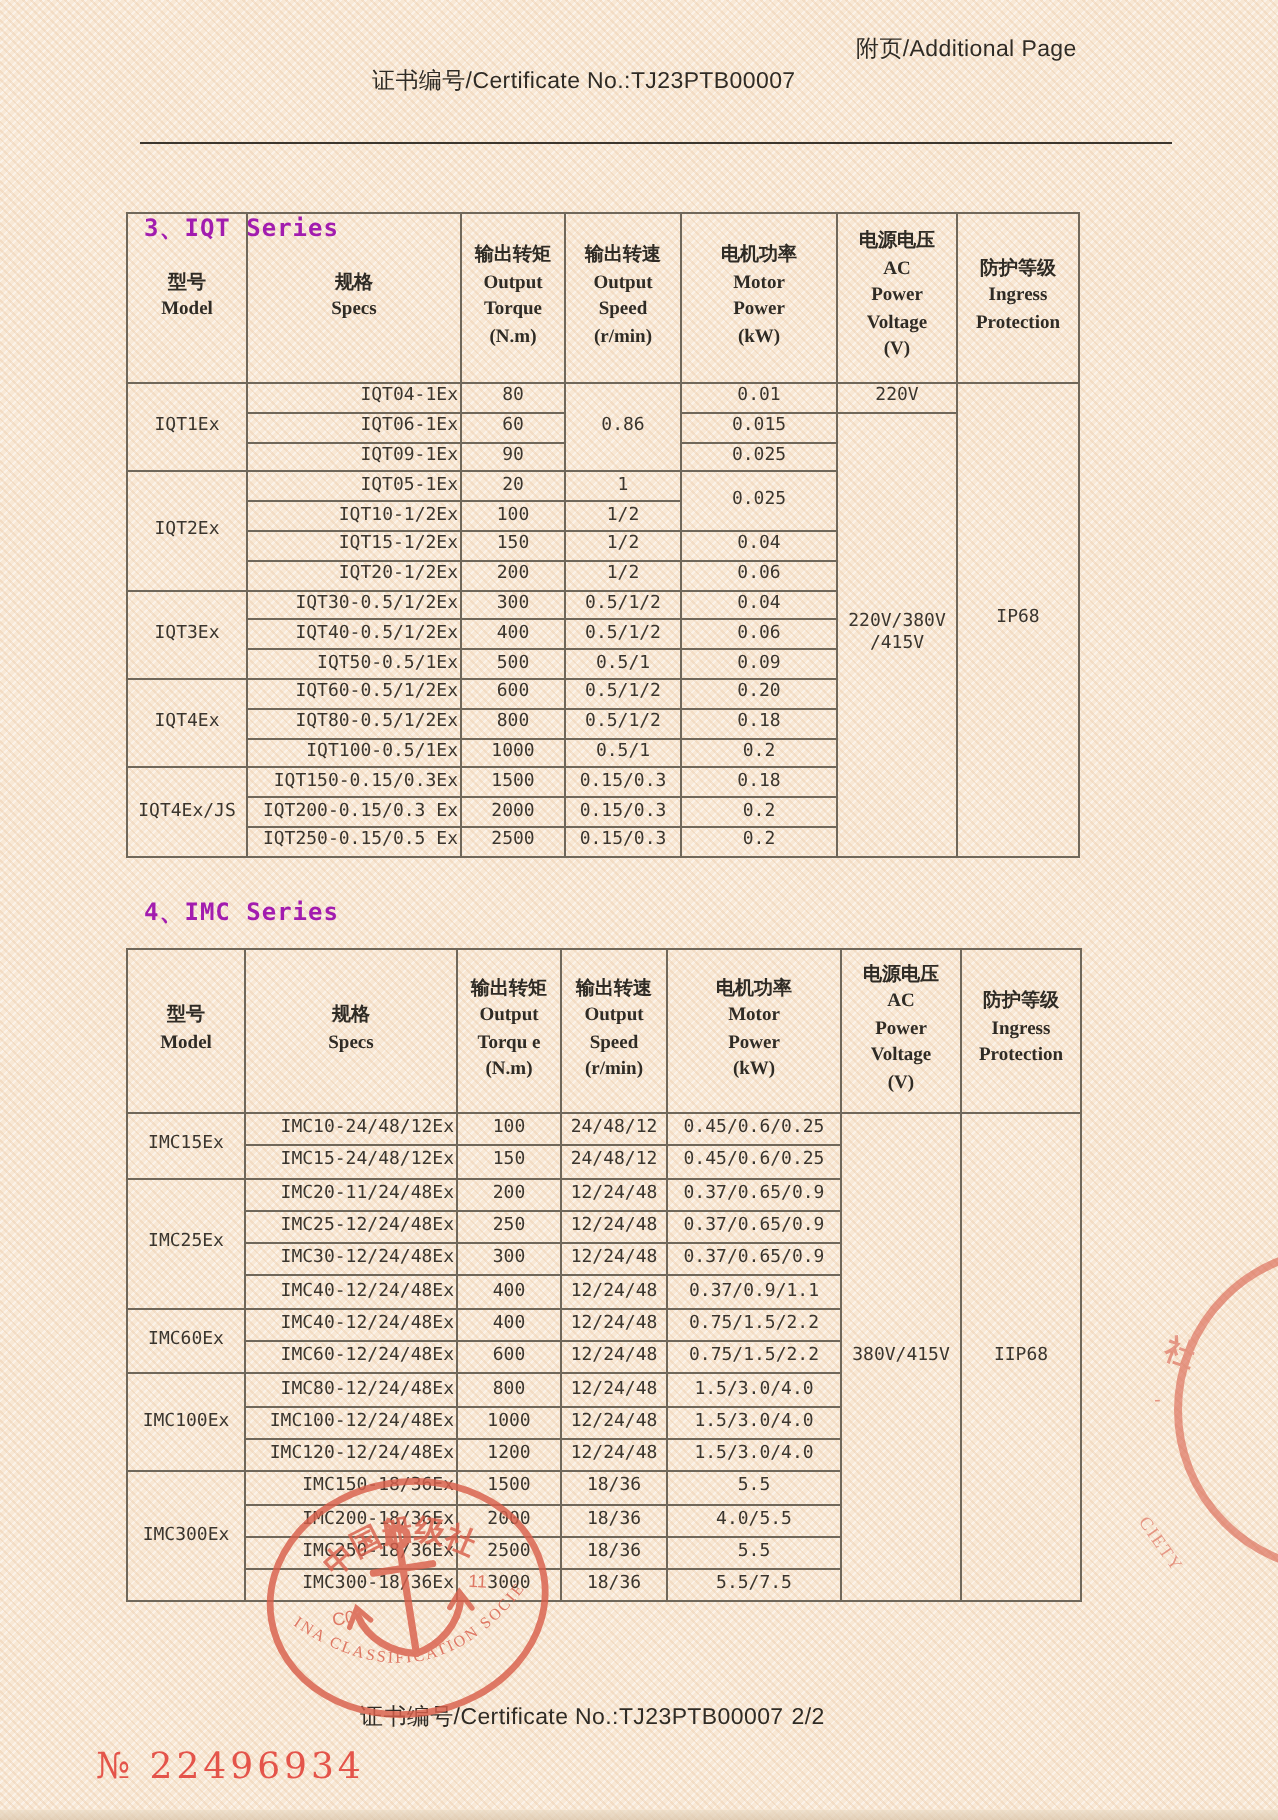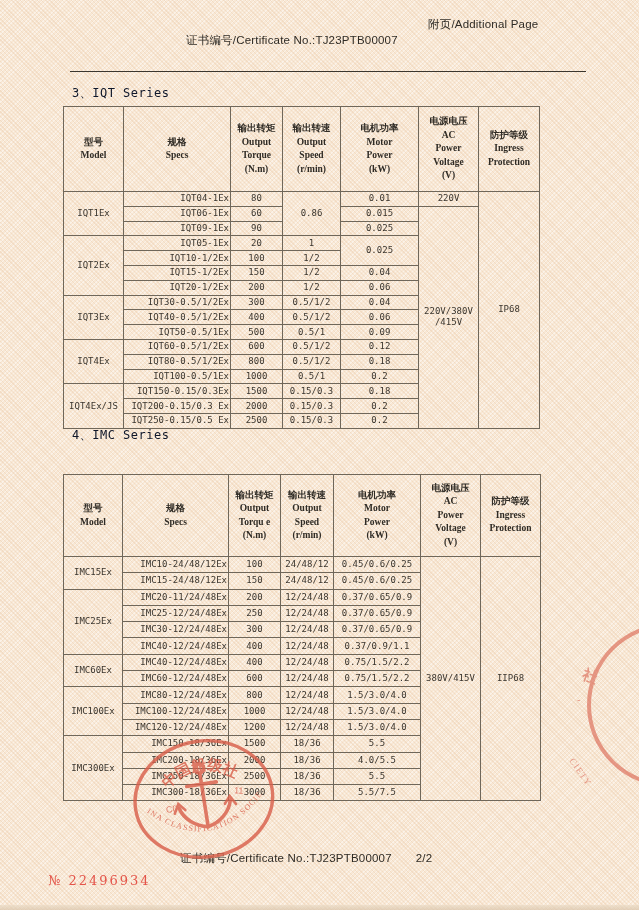--- a/index.html
+++ b/index.html
@@ -12,24 +12,24 @@
     font-family:"Liberation Sans",sans-serif;
     color:#3a352e;
   }
   .abs{position:absolute;}
   
   .hdr-text{font-size:11.5px;color:#2f2b25;letter-spacing:.2px;white-space:nowrap;}
   #hdr-cert{left:186px;top:33px;}
   #hdr-page{left:428px;top:17px;}
   #hdr-rule{left:70px;top:71px;width:516px;height:1px;background:#3b362e;}
   #ftr{left:180px;top:851px;}
-  #ftr .pg{margin-left:24px;}
-  #serial{left:48px;top:873px;font-family:"DejaVu Serif",serif;font-size:13px;color:#e4544a;letter-spacing:2px;}
+  #ftr .pg{margin-left:4px;}
+  #serial{left:48px;top:873px;font-family:"DejaVu Serif",serif;font-size:18px;color:#e4544a;letter-spacing:2px;}
   
-  .sec-title{font-family:"DejaVu Sans Mono",monospace;font-weight:normal;font-size:12px;color:#0f172a;letter-spacing:.5px;white-space:nowrap;}
+  .sec-title{font-family:"DejaVu Sans Mono",monospace;font-weight:bold;font-size:12px;color:#a21caf;letter-spacing:.5px;white-space:nowrap;margin-top:21px;}
   #sec1{left:72px;top:85px;}
   #sec2{left:72px;top:427px;}
   
   table{border-collapse:collapse;table-layout:fixed;position:absolute;background:transparent;}
   th,td{border:1px solid #6f675a;overflow:hidden;vertical-align:middle;}
   th{font-family:"Liberation Serif",serif;font-weight:bold;font-size:9.5px;line-height:13.5px;
      color:#2f2b25;text-align:center;white-space:pre-line;padding:0 1px;}
   td{font-family:"DejaVu Sans Mono",monospace;font-size:9px;text-align:center;
      color:#3a352e;white-space:pre-line;padding:0 1px;line-height:11px;}
   td.spec{text-align:right;padding-left:5px;}
@@ -155,21 +155,21 @@
         <td class="spec">IQT50-0.5/1Ex</td>
         <td>500</td>
         <td>0.5/1</td>
         <td>0.09</td>
       </tr>
       <tr>
         <td rowspan="3">IQT4Ex</td>
         <td class="spec">IQT60-0.5/1/2Ex</td>
         <td>600</td>
         <td>0.5/1/2</td>
-        <td>0.12</td>
+        <td>0.20</td>
       </tr>
       <tr>
         <td class="spec">IQT80-0.5/1/2Ex</td>
         <td>800</td>
         <td>0.5/1/2</td>
         <td>0.18</td>
       </tr>
       <tr>
         <td class="spec">IQT100-0.5/1Ex</td>
         <td>1000</td>

